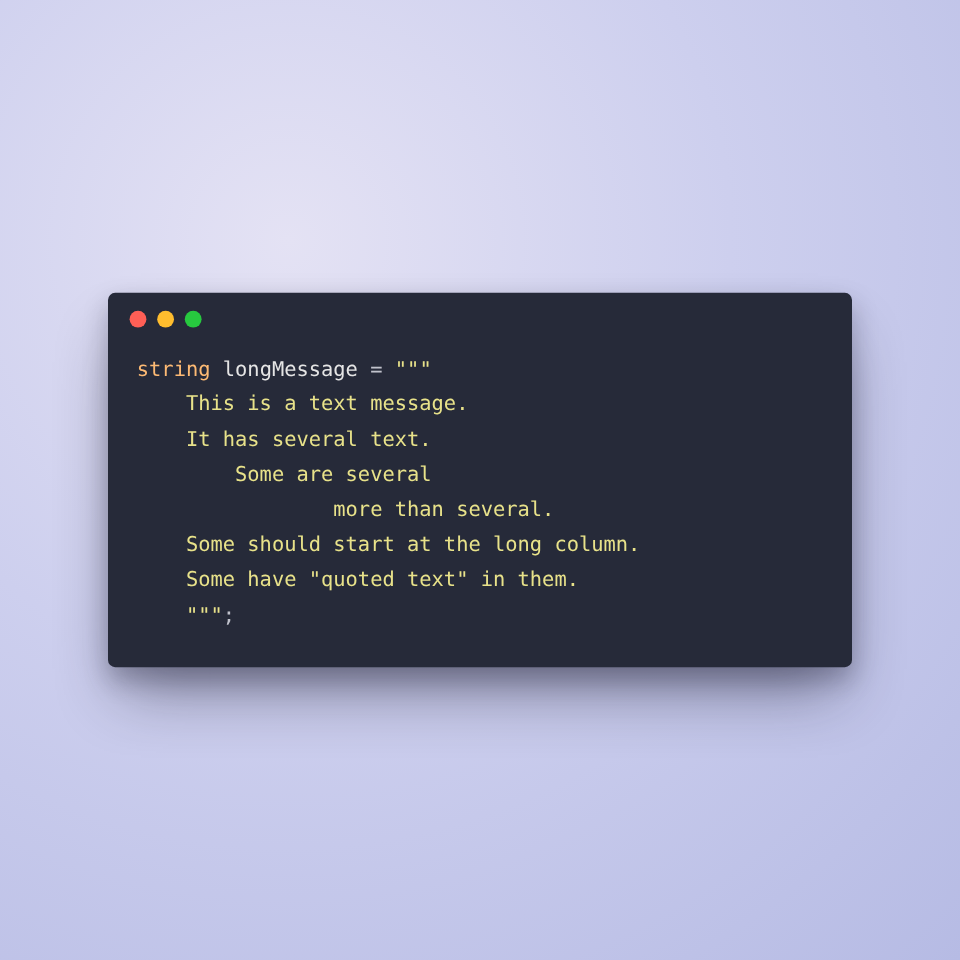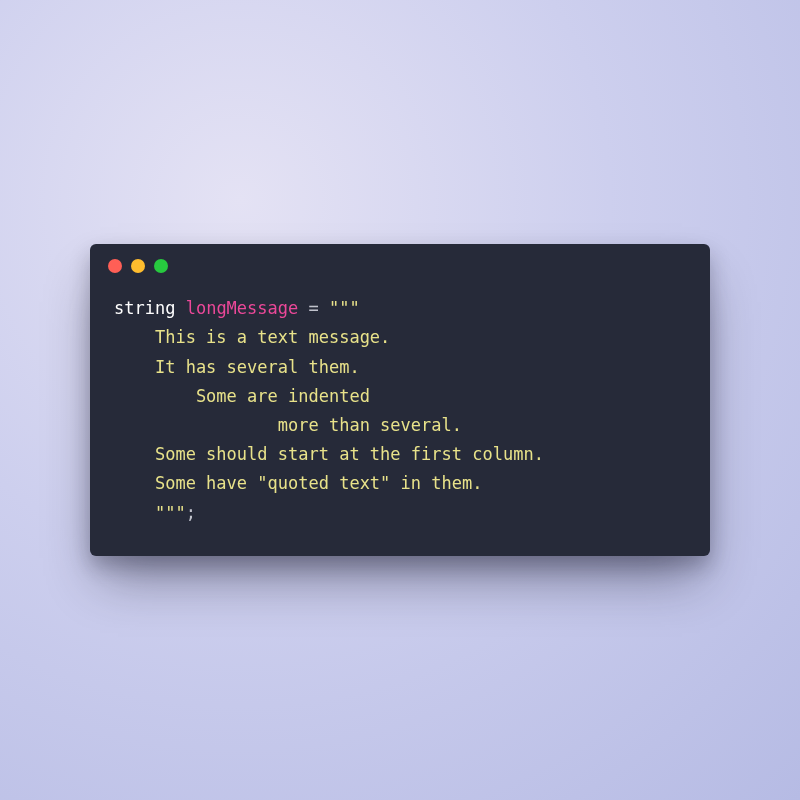--- a/index.html
+++ b/index.html
@@ -33,36 +33,36 @@
     .dot.red { background: #ff5f56; }
     .dot.yellow { background: #ffbd2e; }
     .dot.green { background: #27c93f; }
     .code {
       padding: 6px 24px 28px 24px;
       font-size: 17px;
       line-height: 1.72;
       white-space: pre;
       color: #e6e6e6;
     }
-    .tok-keyword { color: #ffffff; }
-    .tok-ident   { color: #ec4899; }
+    .tok-keyword { color: #fdba74; }
+    .tok-ident   { color: #e5e5e5; }
     .tok-op      { color: #c0c2cc; }
     .tok-string  { color: #e8e28a; }
     .tok-punct   { color: #c0c2cc; }
   </style>
 </head>
 <body>
 
 <div class="window">
   <div class="titlebar">
     <span class="dot red"></span>
     <span class="dot yellow"></span>
     <span class="dot green"></span>
   </div>
   <div class="code"><span class="tok-keyword">string</span> <span class="tok-ident">longMessage</span> <span class="tok-op">=</span> <span class="tok-string">"""</span>
 <span class="tok-string">    This is a text message.</span>
-<span class="tok-string">    It has several them.</span>
-<span class="tok-string">        Some are indented</span>
+<span class="tok-string">    It has several text.</span>
+<span class="tok-string">        Some are several</span>
 <span class="tok-string">                more than several.</span>
-<span class="tok-string">    Some should start at the first column.</span>
+<span class="tok-string">    Some should start at the long column.</span>
 <span class="tok-string">    Some have "quoted text" in them.</span>
 <span class="tok-string">    """</span><span class="tok-punct">;</span></div>
 </div>
 
 </body></html>

